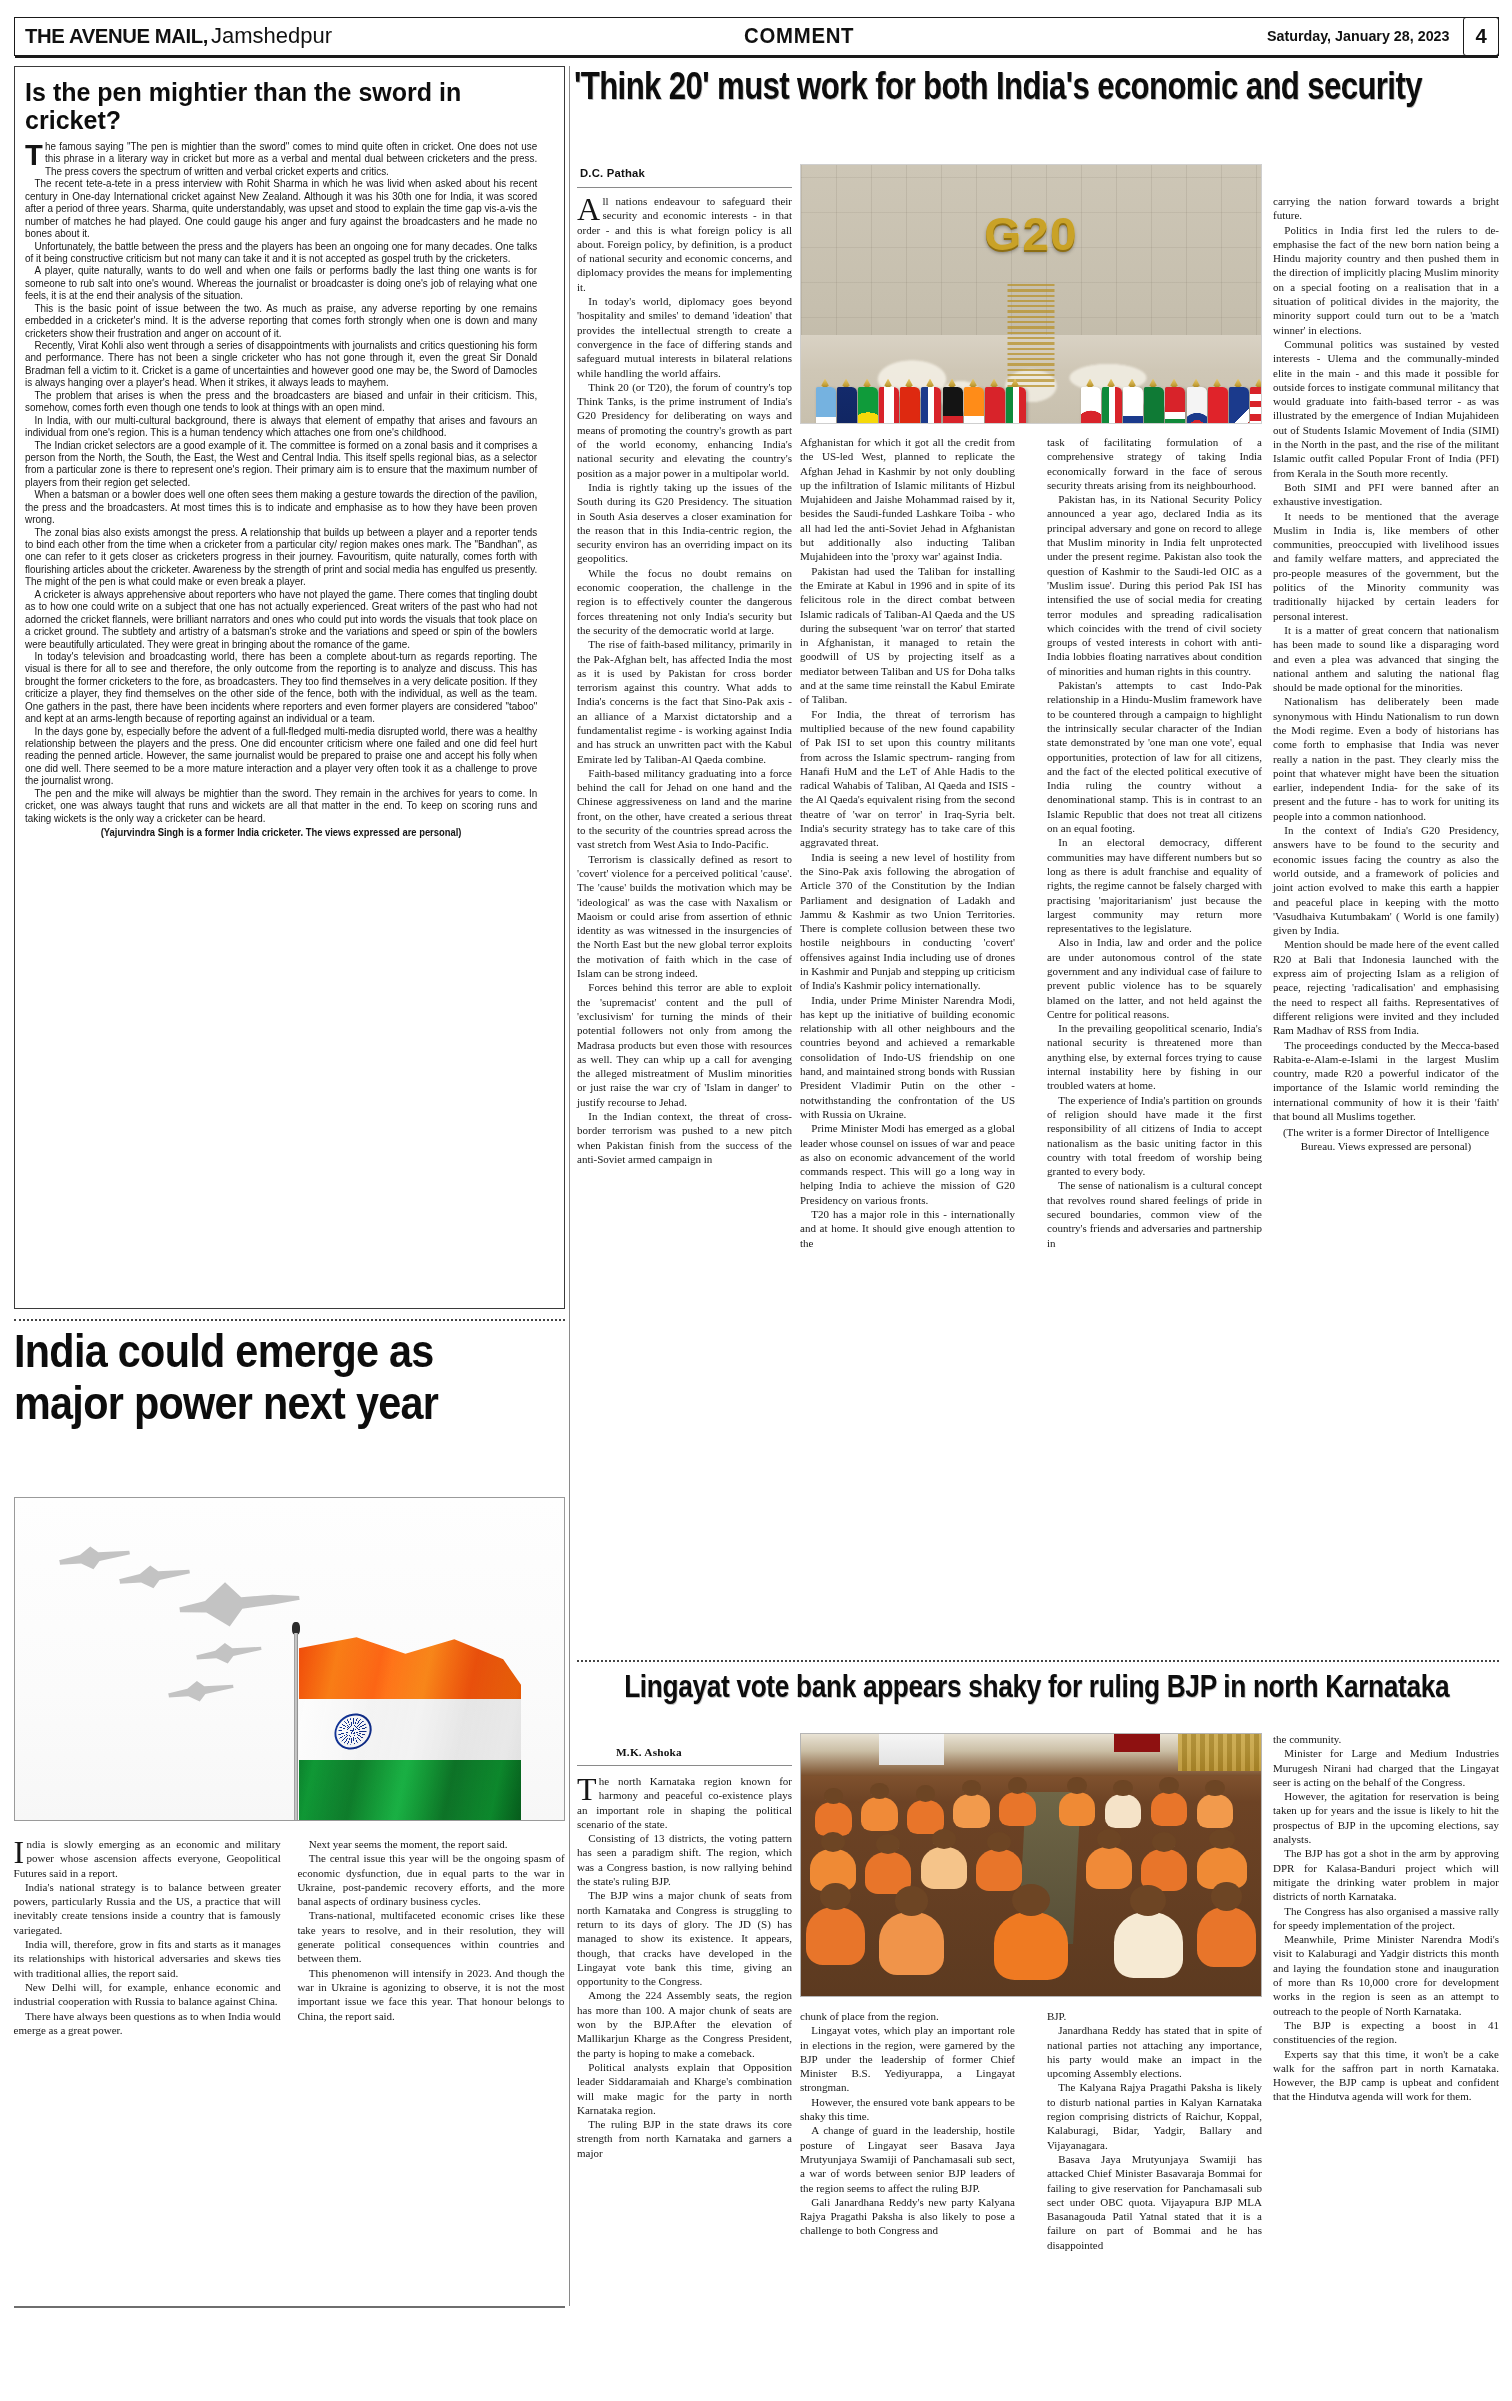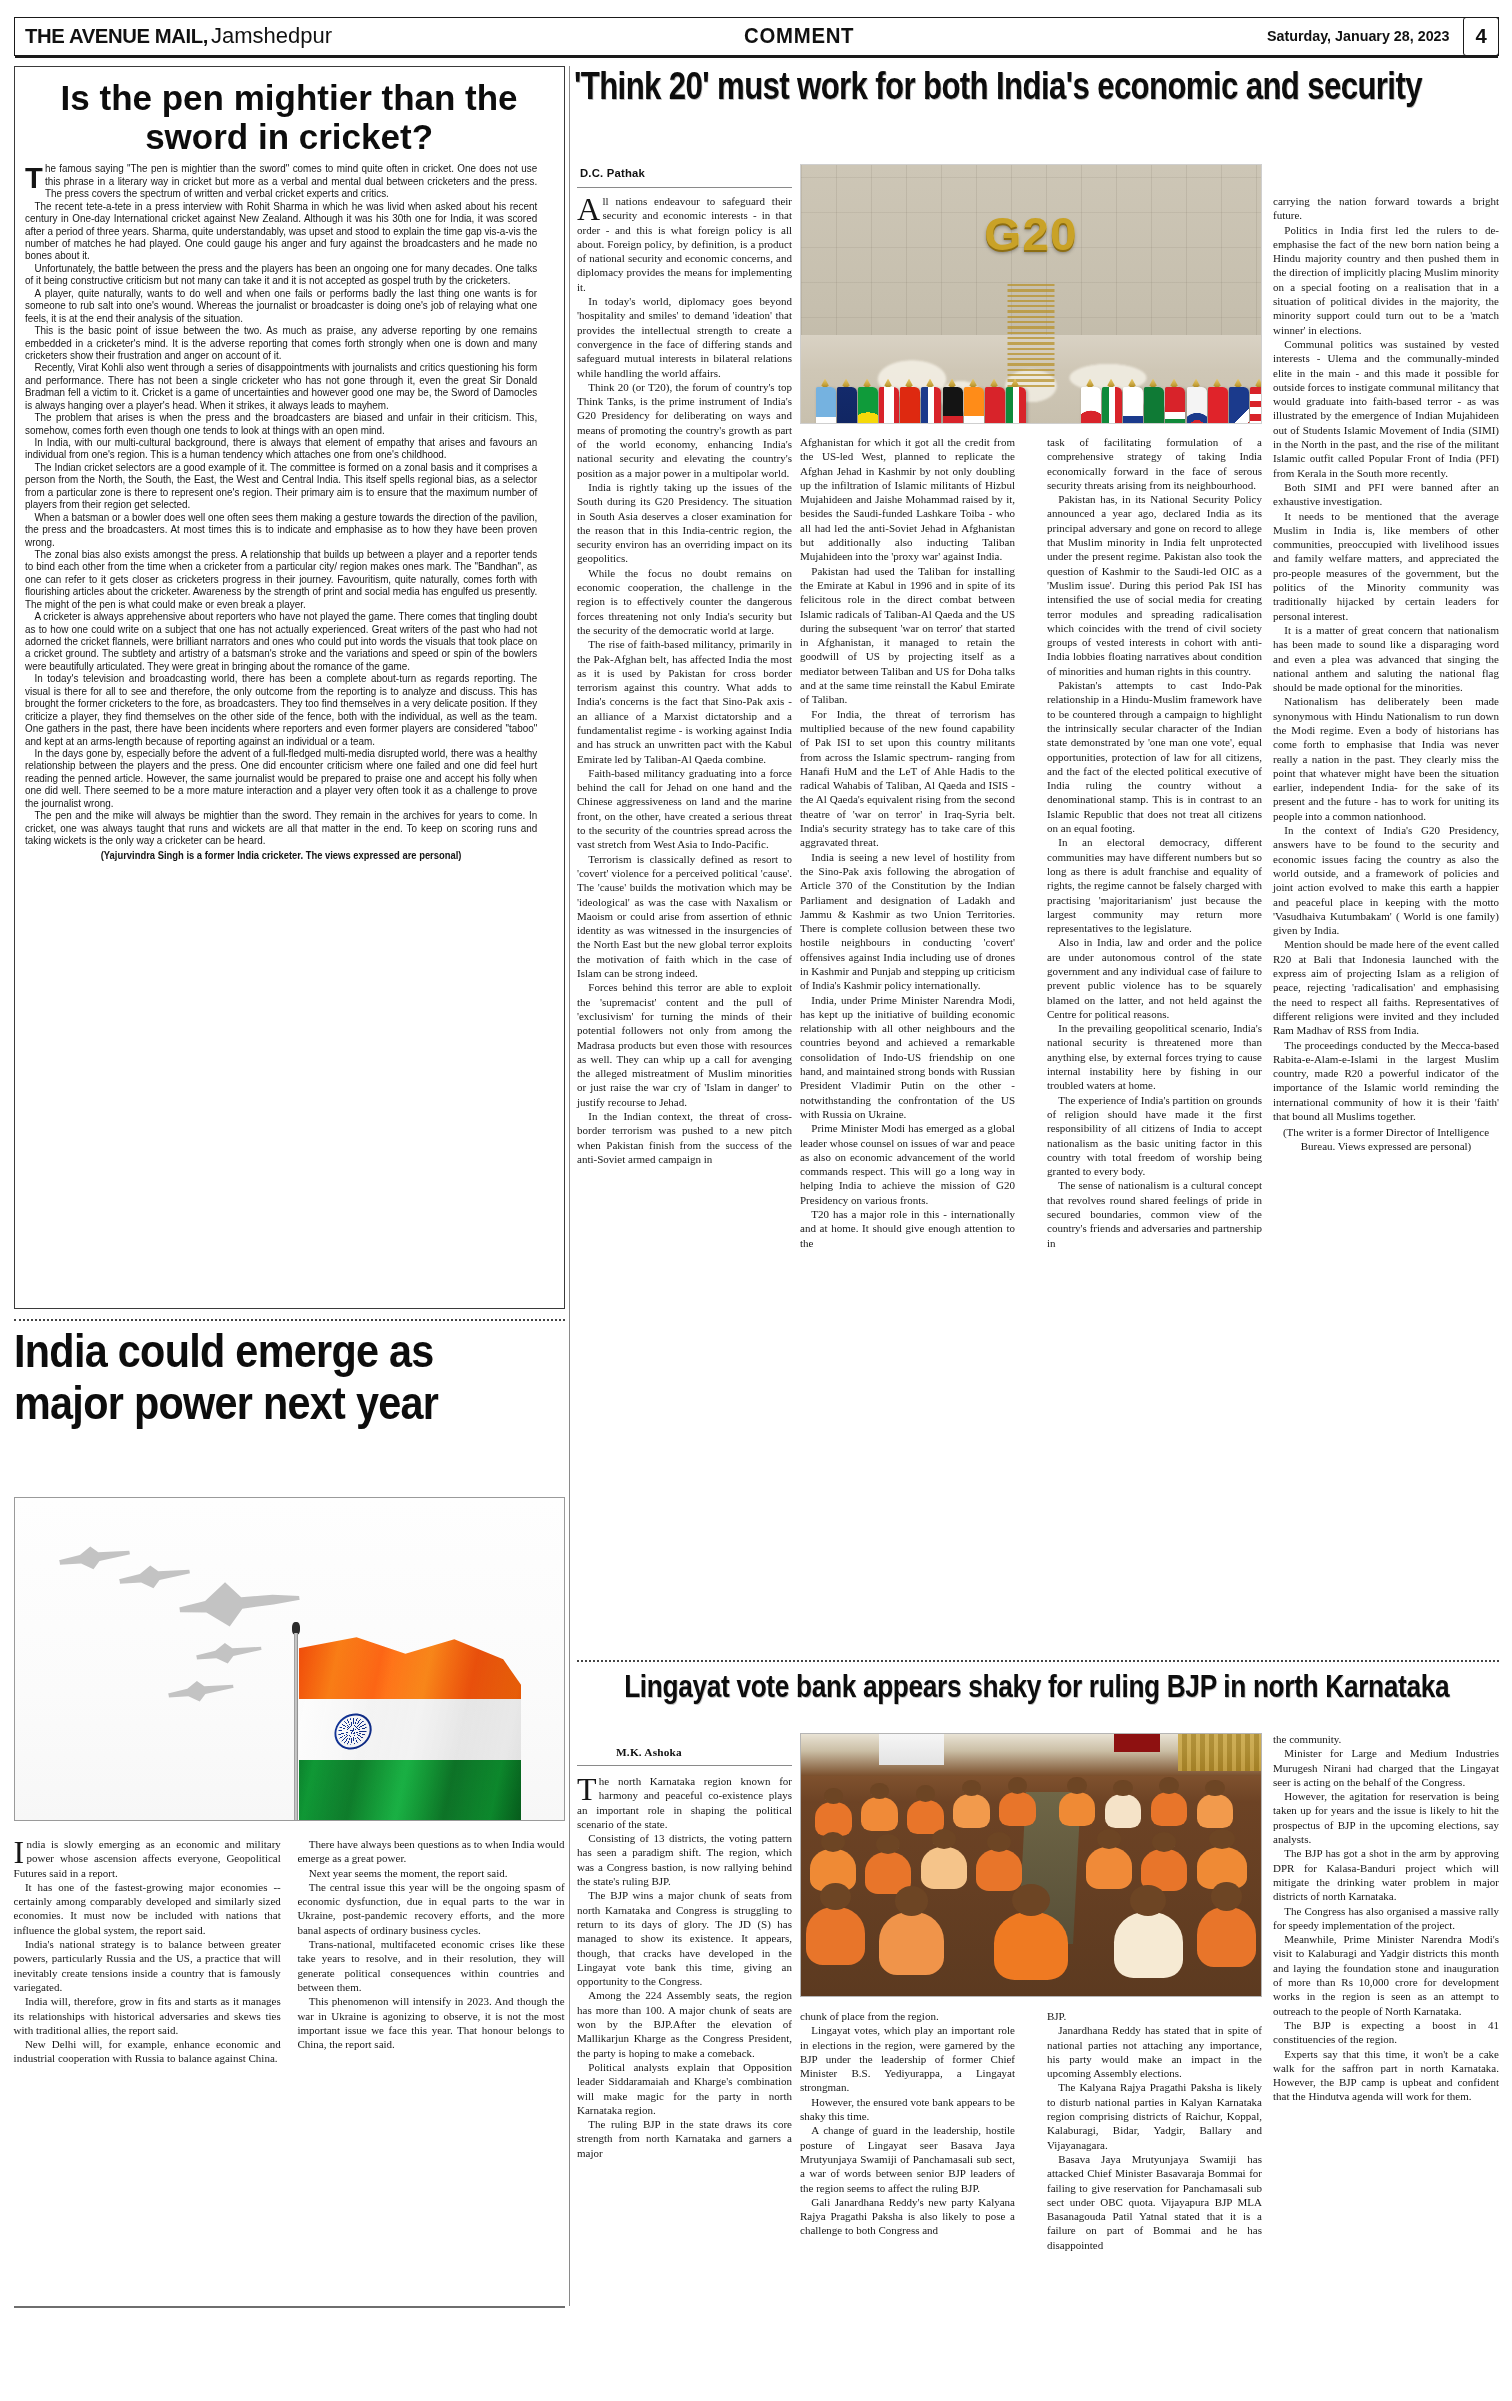--- a/index.html
+++ b/index.html
@@ -97,22 +97,22 @@
     font-family:"Liberation Serif", serif; font-weight:normal; font-size:11px;
     text-align:center; margin-top:3px; line-height:1.25;
   }
 
   
   #story-pen{
     position:absolute; left:13.6px; top:66px; width:551px; height:1243px;
     border:1.5px solid #3a3a3a; background:#fff; padding:7.5px 10.5px 6px 10.5px;
   }
   #pen-head{
-    text-align:center; font-family:"Liberation Sans", sans-serif; font-weight:bold;
-    font-size:35px; line-height:1.12; color:#0d0d0d; margin:3px 0 7.5px 0;
+    text-align:left; font-family:"Liberation Sans", sans-serif; font-weight:bold;
+    font-size:25px; line-height:1.12; color:#0d0d0d; margin:3px 0 7.5px 0;
   }
   #pen-body{ column-count:1; }
 
   
   #story-india{ position:absolute; left:13.6px; top:1327px; width:551px; }
   #india-head{
     font-size:47px; letter-spacing:-0.8px; text-align:left;
     transform:scaleX(0.88); transform-origin:left center;
     width:114%;
   }
@@ -356,21 +356,20 @@
         <div class="tc-band tc-green"></div>
         <div class="tc-chakra"></div>
         <div class="tc-fold"></div>
       </div>
     </div>
   </div>
 </div>
 
 <div id="india-cols" class="serifcol">
   <p class="first dropcap">India is slowly emerging as an economic and military power whose ascension affects everyone, Geopolitical Futures said in a report.</p>
-  <p>It has one of the fastest-growing major economies -- certainly among comparably developed and similarly sized economies. It must now be included with nations that influence the global system, the report said.</p>
   <p>India's national strategy is to balance between greater powers, particularly Russia and the US, a practice that will inevitably create tensions inside a country that is famously variegated.</p>
   <p>India will, therefore, grow in fits and starts as it manages its relationships with historical adversaries and skews ties with traditional allies, the report said.</p>
   <p>New Delhi will, for example, enhance economic and industrial cooperation with Russia to balance against China.</p>
   <p>There have always been questions as to when India would emerge as a great power.</p>
   <p>Next year seems the moment, the report said.</p>
   <p>The central issue this year will be the ongoing spasm of economic dysfunction, due in equal parts to the war in Ukraine, post-pandemic recovery efforts, and the more banal aspects of ordinary business cycles.</p>
   <p>Trans-national, multifaceted economic crises like these take years to resolve, and in their resolution, they will generate political consequences within countries and between them.</p>
   <p>This phenomenon will intensify in 2023. And though the war in Ukraine is agonizing to observe, it is not the most important issue we face this year. That honour belongs to China, the report said.</p>
 </div>
 

